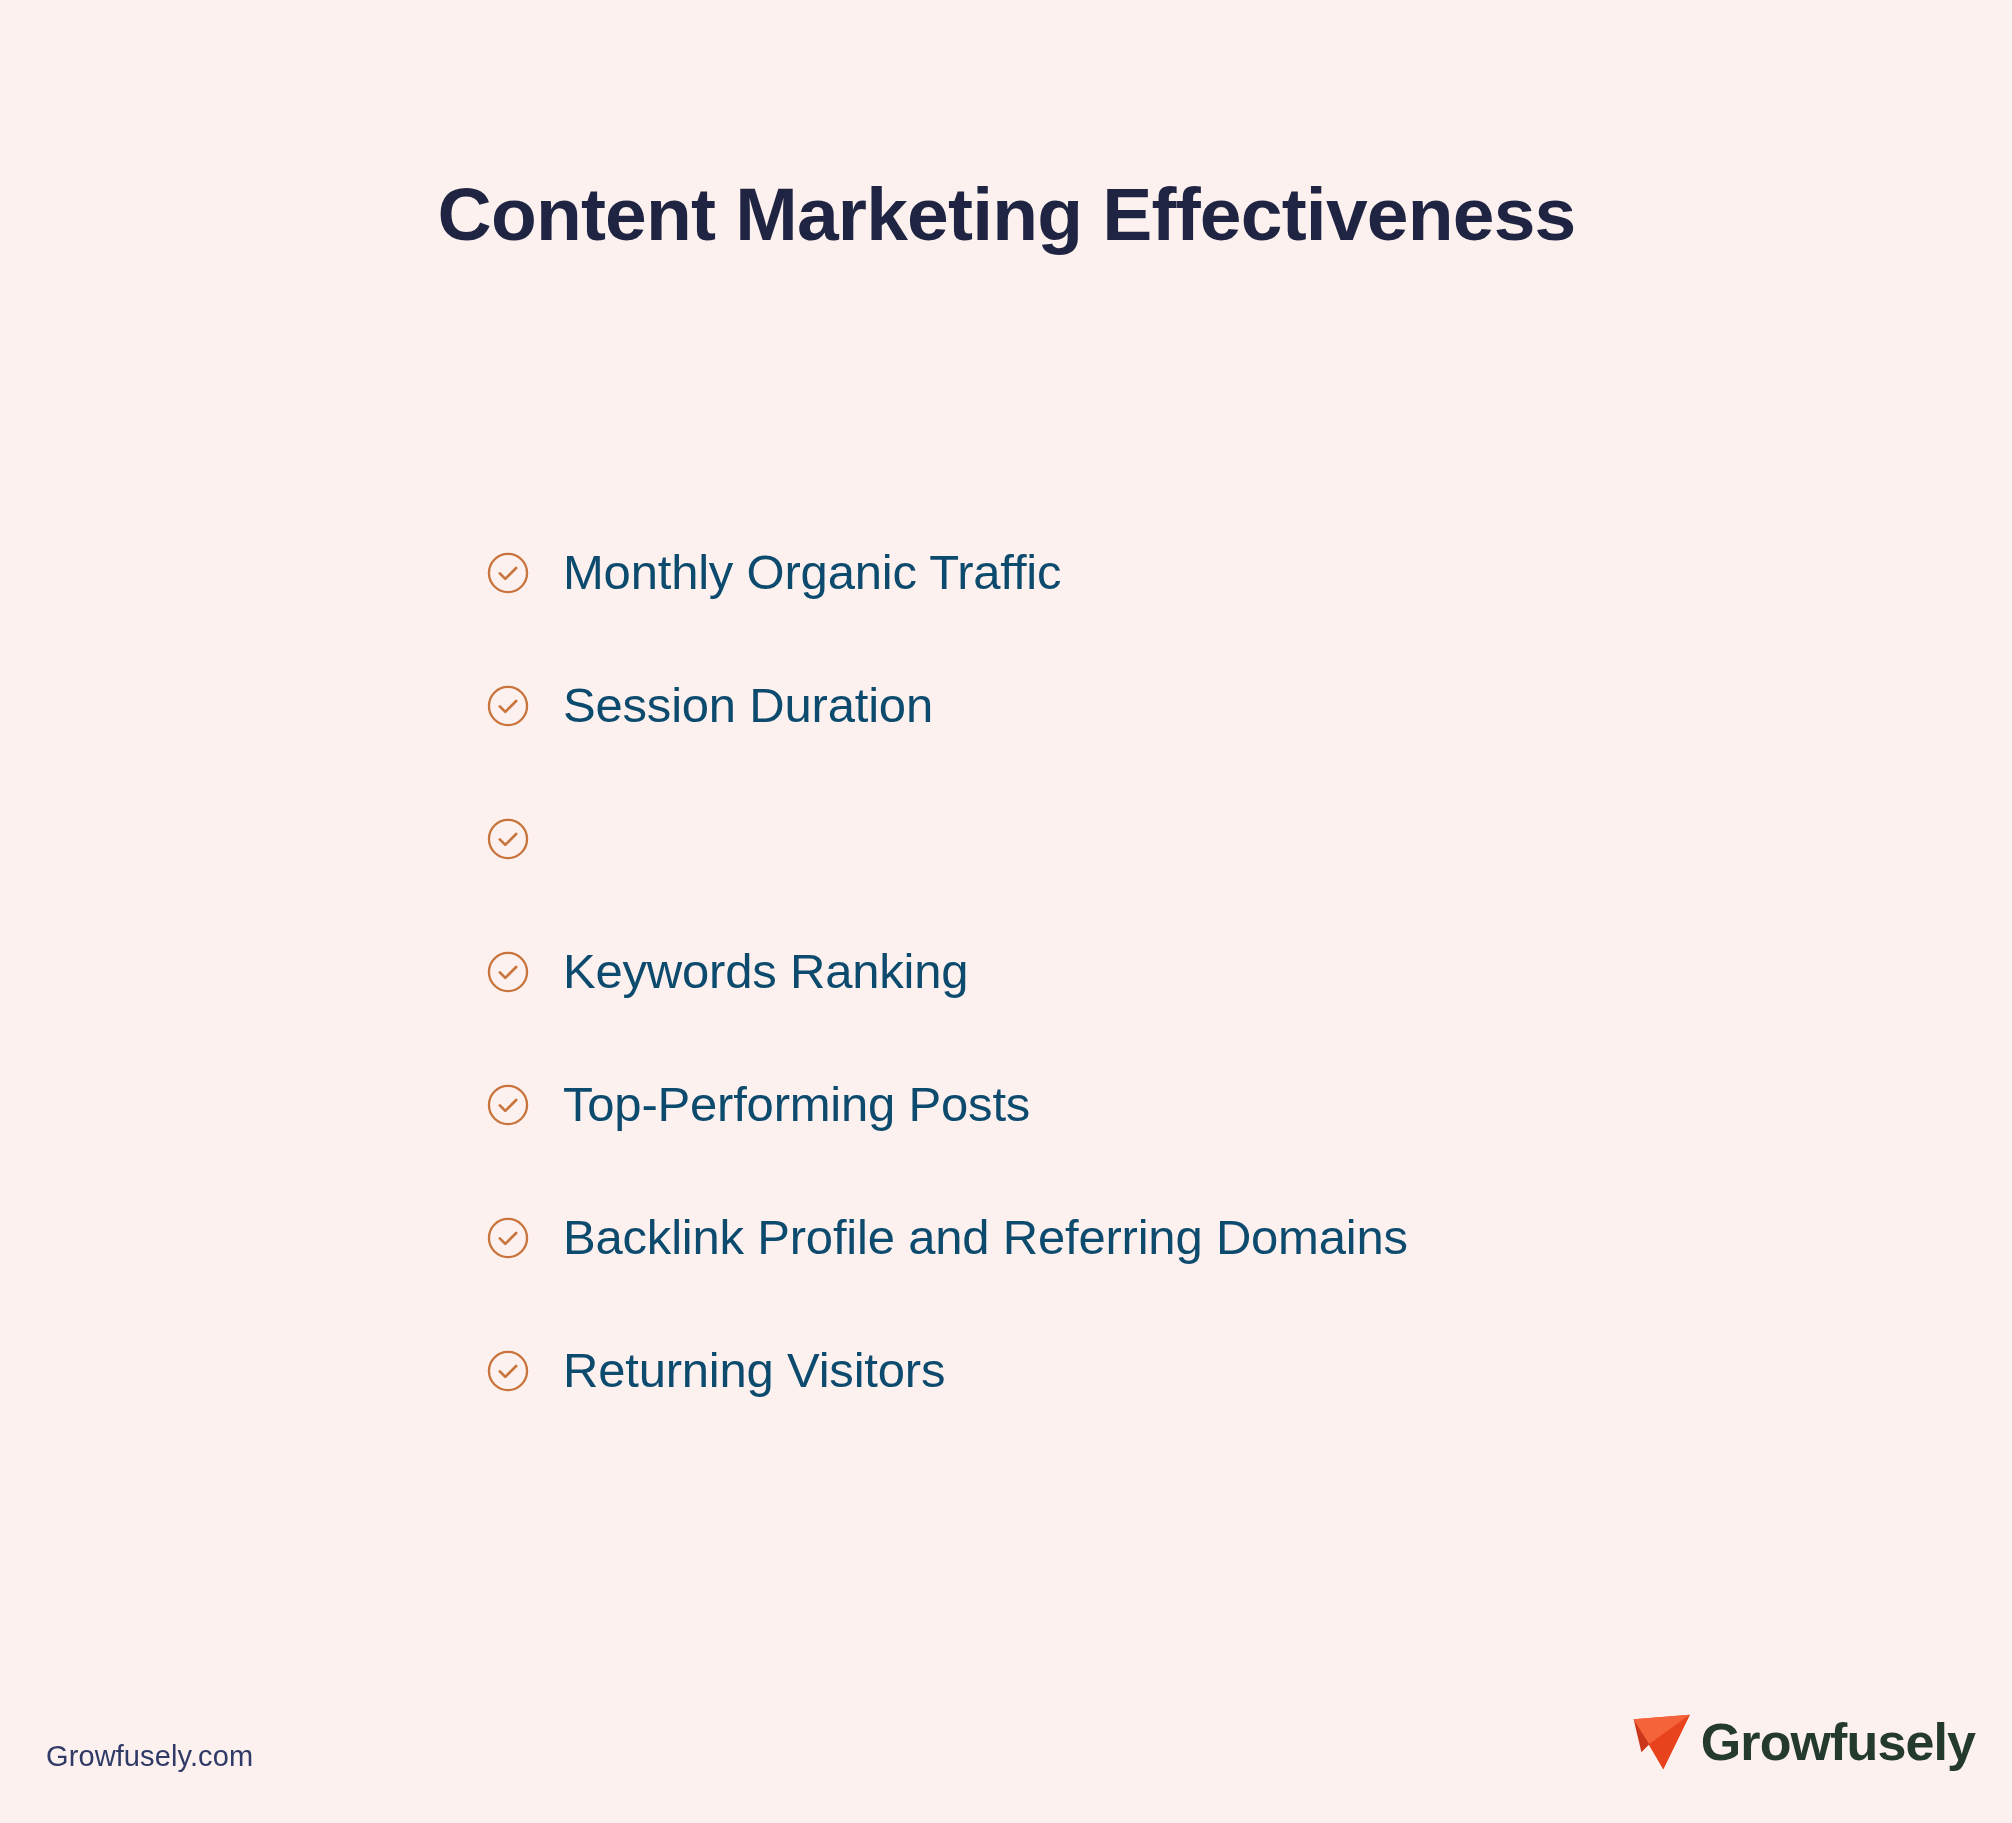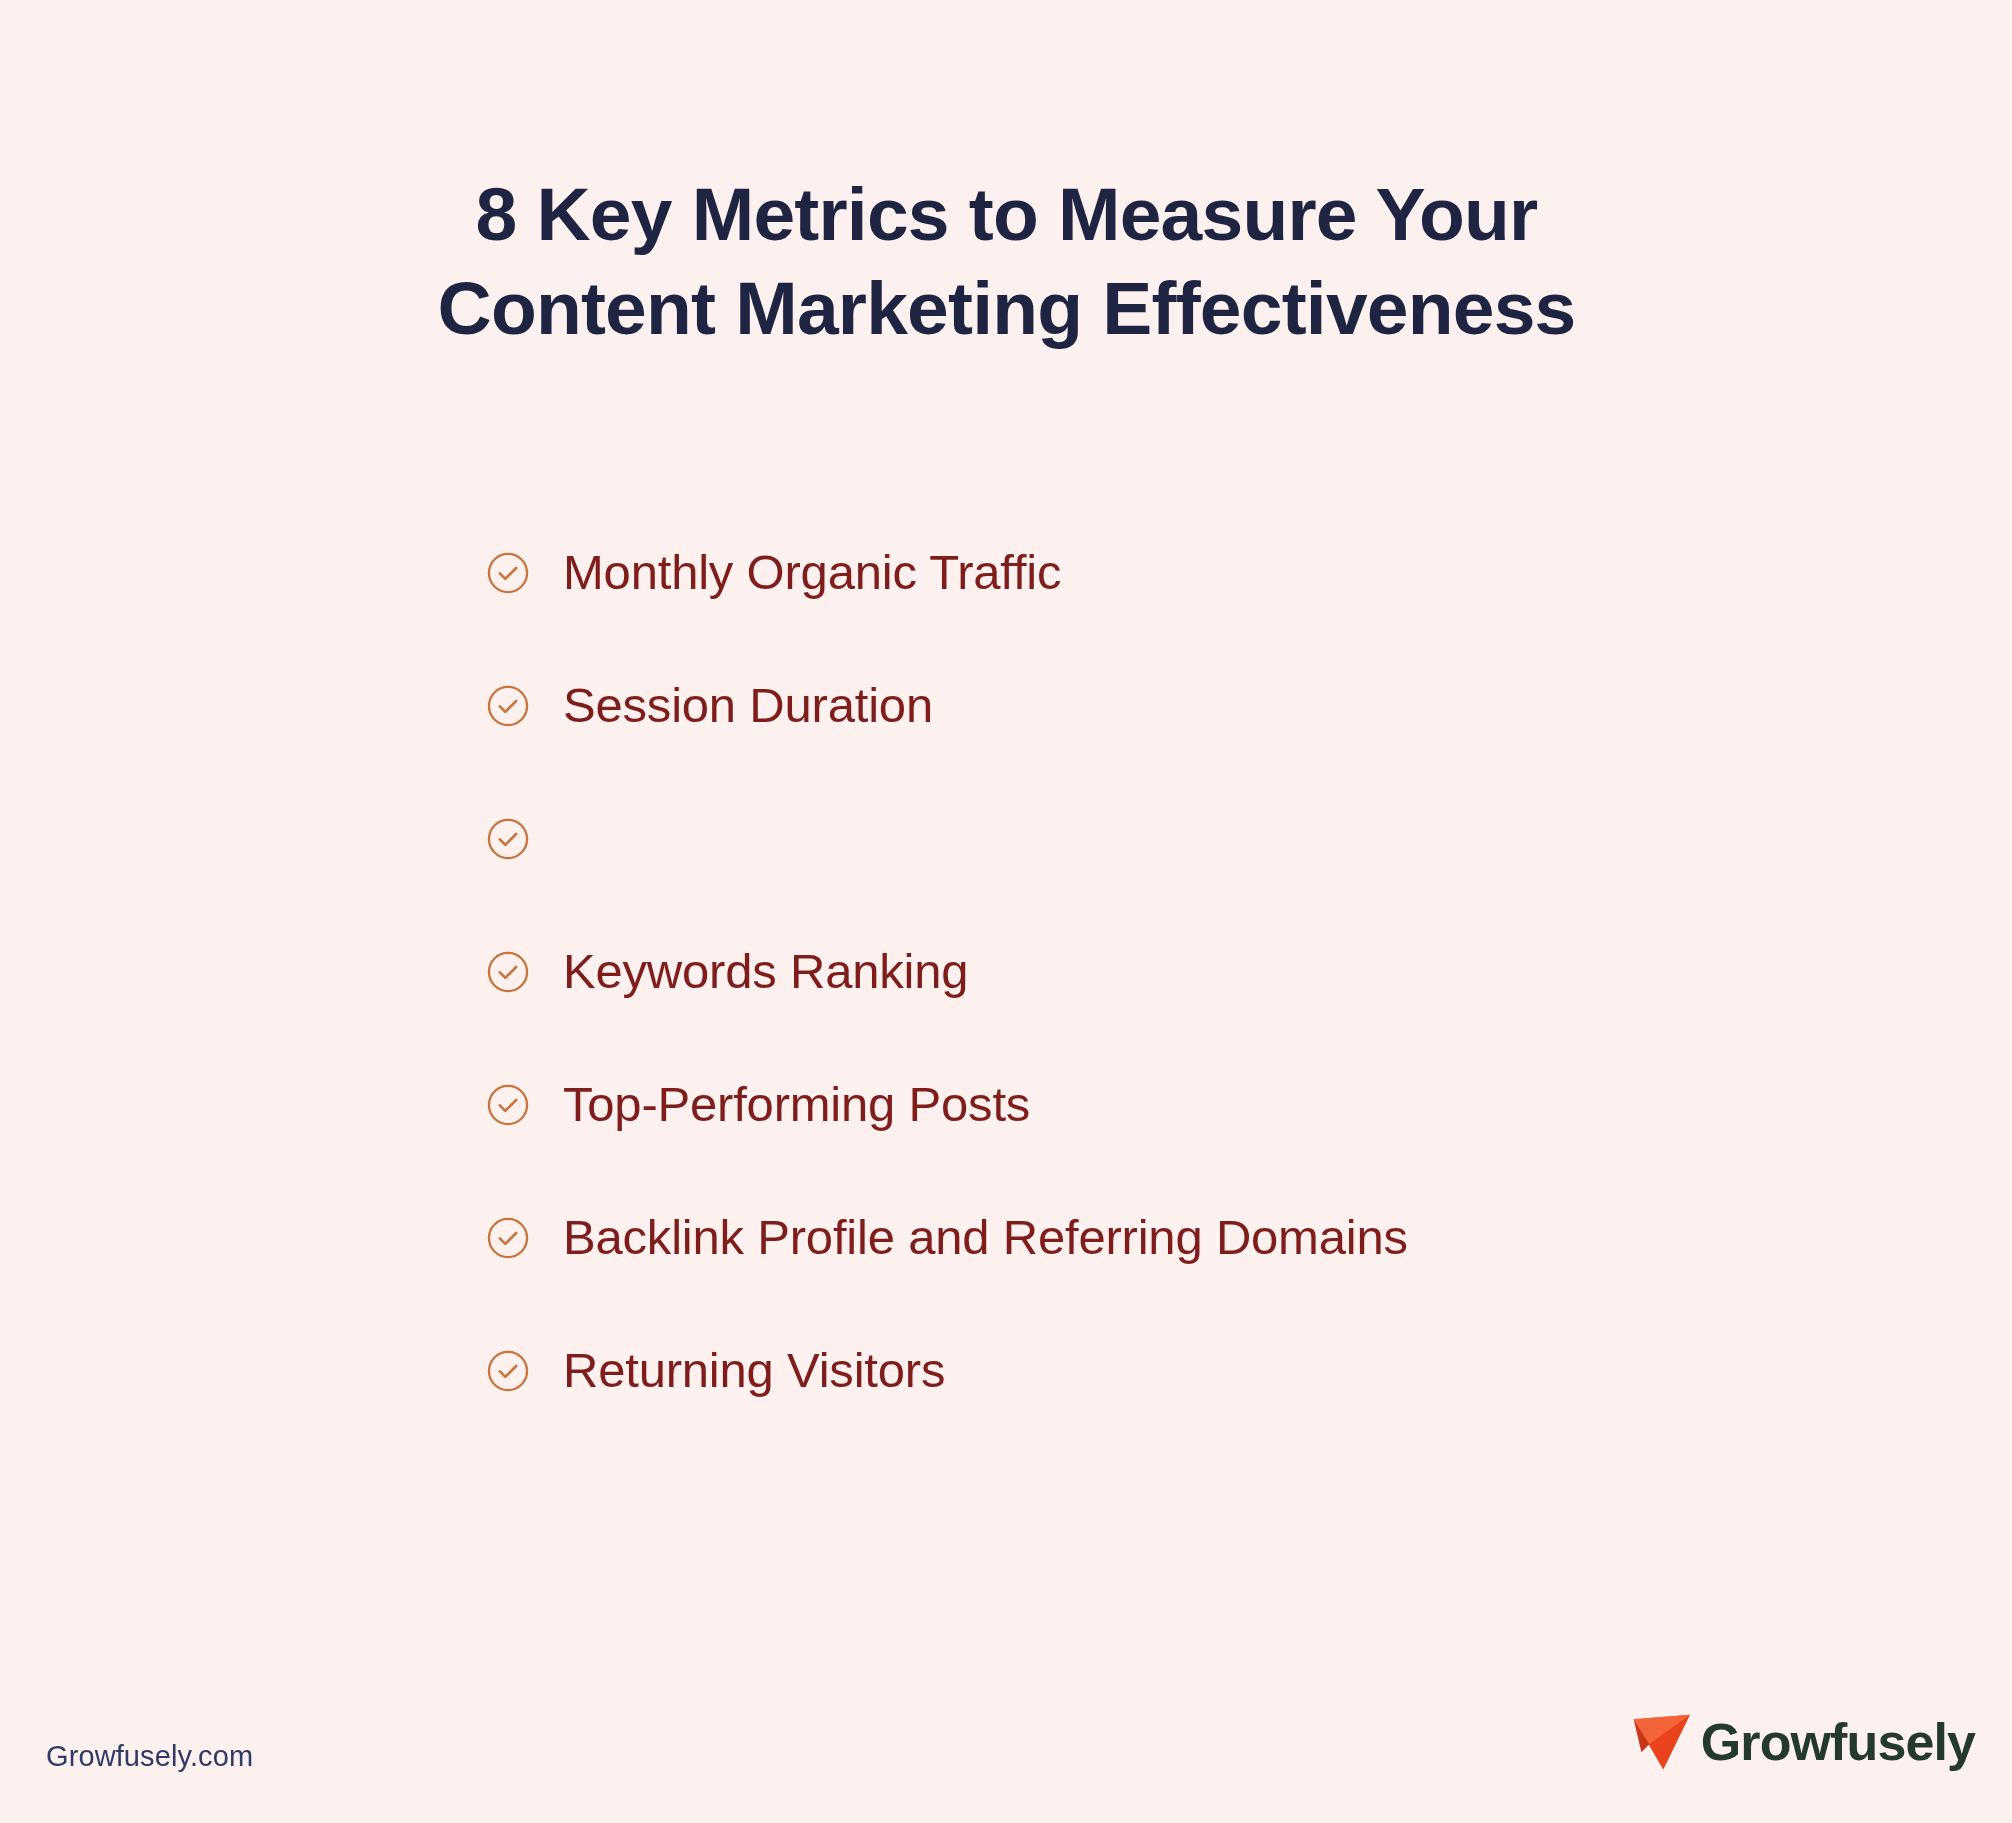--- a/index.html
+++ b/index.html
@@ -73,21 +73,21 @@
     display: block;
     width: 42px;
     height: 42px;
   }
   .metric-label {
     font-family: "Liberation Sans", sans-serif;
     font-size: 49px;
     line-height: 55px;
     font-weight: 400;
     letter-spacing: -0.2px;
-    color: #7f1d1d;
+    color: #0c4a6e;
     white-space: nowrap;
   }
 
   
   .footer-url {
     position: absolute;
     left: 46px;
     top: 1739px;
     font-family: "Liberation Sans", sans-serif;
     font-size: 29px;
@@ -126,21 +126,20 @@
     color: #253A2E;
     white-space: nowrap;
   }
 </style>
 </head>
 <body>
 
 <div id="infographic">
 
   <div class="title-block">
-    <span class="title-line">8 Key Metrics to Measure Your</span>
     <span class="title-line">Content Marketing Effectiveness</span>
   </div>
 
   <ul class="metrics-list">
 
     <li class="metric-row">
       <span class="check-icon">
         <svg viewBox="0 0 54 54" xmlns="http://www.w3.org/2000/svg">
           <circle cx="27" cy="27" r="24.5" fill="none" stroke="#C8743C" stroke-width="3"></circle>
           <path d="M16.5 27.5 L23.5 34.5 L37.5 20.5" fill="none" stroke="#C8743C" stroke-width="3.4" stroke-linecap="round" stroke-linejoin="round"></path>

